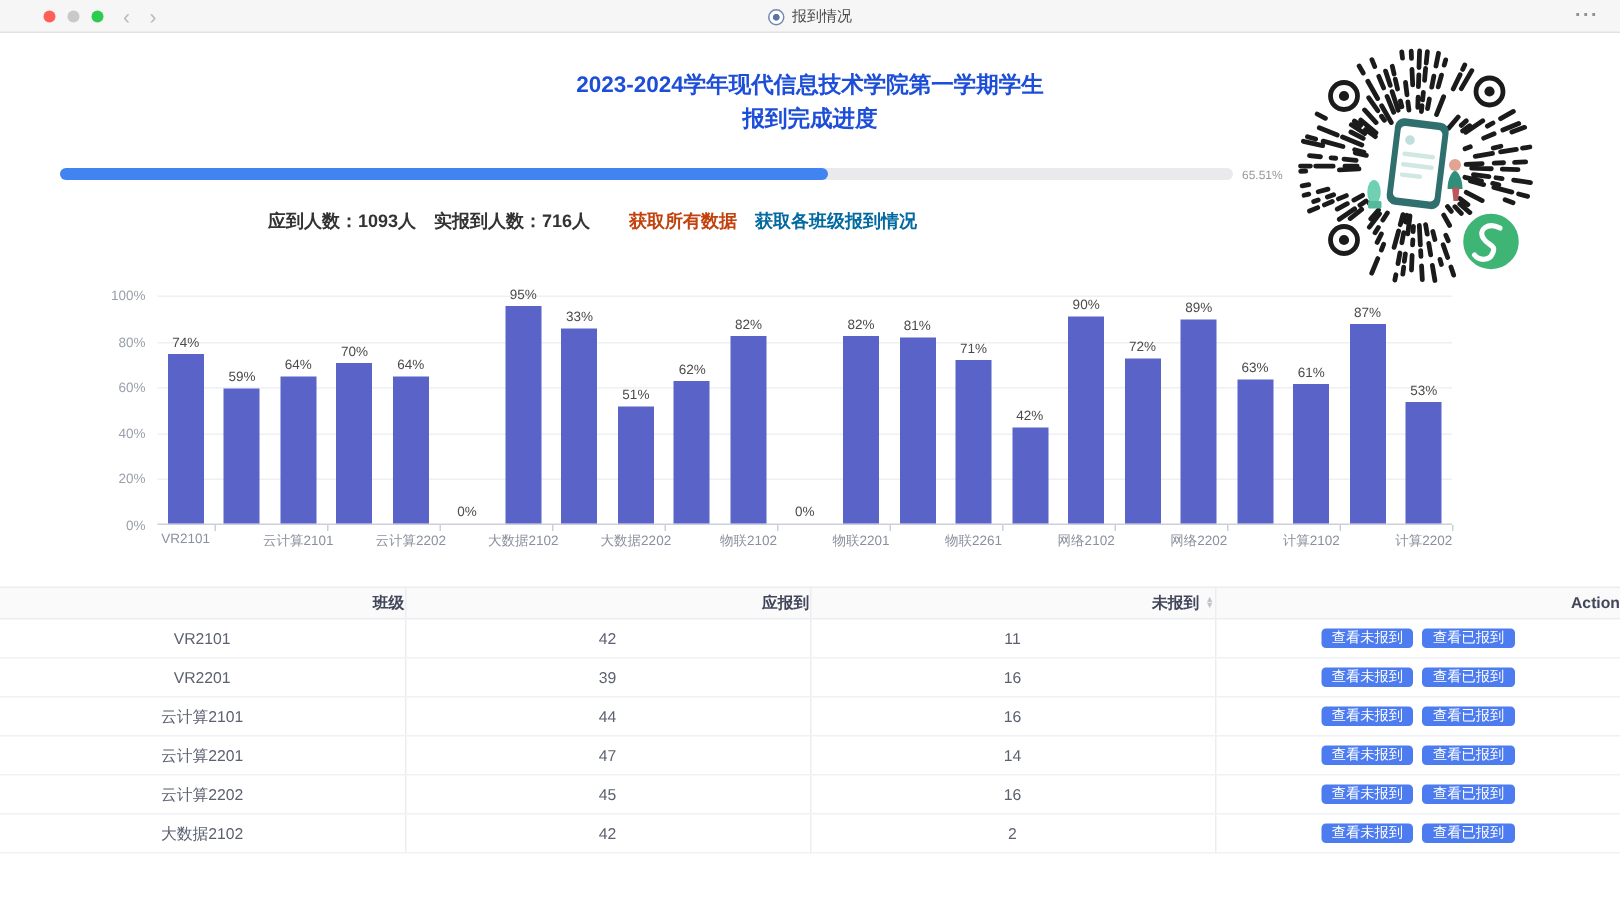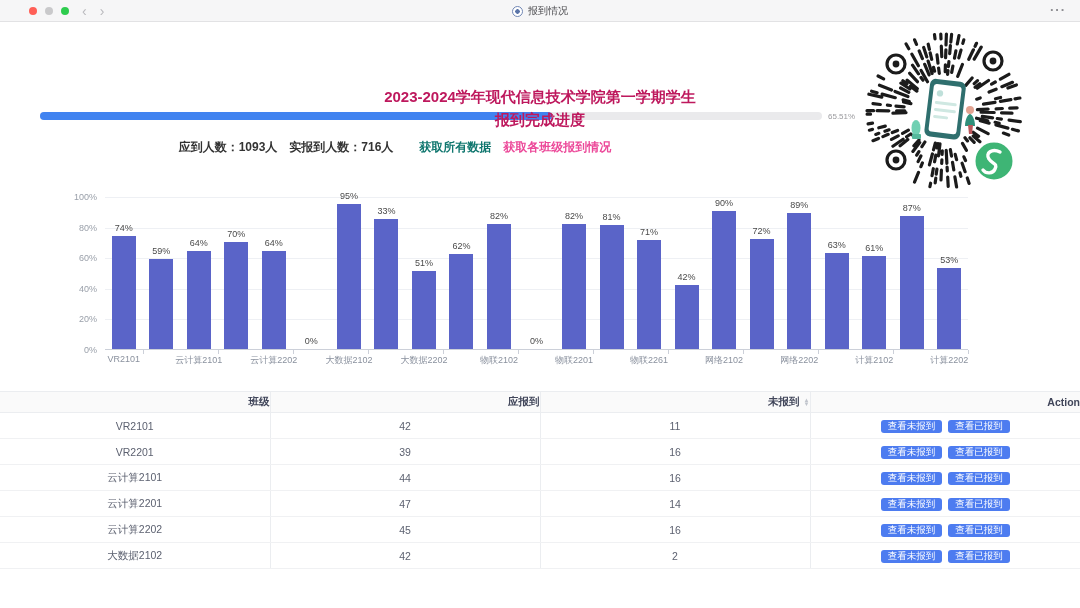--- a/index.html
+++ b/index.html
@@ -12,21 +12,21 @@
   .dot{width:8px;height:8px;border-radius:50%;display:inline-block;}
   .dot.red{background:#ff5f57;}
   .dot.gray{background:#c9c9cb;}
   .dot.green{background:#2ecc4e;}
   .nav-arrow{color:#b9b9bd;font-size:14px;line-height:22px;margin-left:13px;user-select:none;}
   .tab-center{position:absolute;left:0;right:0;top:0;height:22px;display:flex;justify-content:center;align-items:center;gap:5px;font-size:10px;color:#4a4a4e;pointer-events:none;}
   .favicon{width:11px;height:11px;border-radius:50%;border:1px solid #7187b5;background:radial-gradient(circle at 50% 50%, #5a74a8 0 2px, #fff 2.5px);}
   .more-menu{position:absolute;right:14px;top:0;line-height:20px;color:#8d8d91;font-size:13px;font-weight:bold;letter-spacing:1px;}
 
   
-  .page-title{position:absolute;top:45px;left:0;width:100%;text-align:center;font-size:15px;font-weight:700;color:#be185d;line-height:23px;z-index:1;margin-top:40px;}
+  .page-title{position:absolute;top:45px;left:0;width:100%;text-align:center;font-size:15px;font-weight:700;color:#1d4ed8;line-height:23px;z-index:1;}
 
   
   .progress-track{position:absolute;top:112px;left:40px;width:782px;height:8px;background:#eaeaec;border-radius:4px;}
   .progress-fill{height:100%;border-radius:4px;}
   .progress-label{position:absolute;top:112px;left:828px;font-size:8px;line-height:9px;color:#9a9a9e;}
 
   
   .stats{position:absolute;top:139px;left:0;width:790px;display:flex;justify-content:center;align-items:center;font-size:12px;color:#333;font-weight:600;gap:12px;}
   .stats .link{font-weight:600;cursor:pointer;}
   .stats .link.first{margin-left:14px;}
@@ -77,22 +77,22 @@
 </div>
 
 <div class="progress-track">
   <div class="progress-fill" id="progress-fill" style="background: rgb(65, 131, 240); width: 65.51%;"></div>
 </div>
 <div class="progress-label">65.51%</div>
 
 <div class="stats">
   <span>应到人数：1093人</span>
   <span>实报到人数：716人</span>
-  <span class="link first" id="link-all" style="color: #0f766e;">获取所有数据</span>
-  <span class="link" id="link-class" style="color: #ec4899;">获取各班级报到情况</span>
+  <span class="link first" id="link-all" style="color: #c2410c;">获取所有数据</span>
+  <span class="link" id="link-class" style="color: #0369a1;">获取各班级报到情况</span>
 </div>
 
 <svg class="qr" viewBox="0 0 164 164">
   <path id="qr-dashes" fill="none" stroke="#1b1b1b" stroke-width="3.2" stroke-linecap="round" d="M117.1 80.1L130.2 80.5M137.5 80.8L148.0 81.1M118.3 84.4L128.6 85.8M133.3 86.5L137.4 87.1M145.1 88.1L156.3 89.7M112.6 86.2L123.7 88.7M131.1 90.3L135.2 91.3M116.3 88.7L125.1 91.1M131.9 92.9L143.9 96.1M148.4 97.3L154.4 98.9M139.4 101.1L144.7 103.1M113.5 96.2L124.1 101.7M109.1 100.3L114.6 104.4M109.2 104.0L115.9 109.7M105.9 105.8L110.2 110.3M101.0 105.7L103.5 108.9M98.5 111.4L102.4 118.3M99.9 124.8L101.5 128.5M98.1 131.2L101.1 139.7M103.3 146.0L105.1 151.4M91.2 122.3L92.6 127.7M96.0 140.9L96.9 144.3M86.4 117.7L87.5 124.1M88.5 130.3L89.8 137.9M90.9 144.9L92.6 155.0M82.2 118.3L82.9 131.3M83.1 135.1L83.3 138.9M83.7 145.2L84.2 154.4M78.3 118.9L78.1 122.4M77.9 127.9L77.7 131.3M77.4 138.2L77.0 148.0M76.0 111.9L74.5 123.9M72.9 137.2L72.2 142.2M71.8 146.1L71.2 150.8M74.0 111.5L73.1 116.0M71.8 123.1L70.6 129.8M69.3 136.7L68.0 143.7M66.6 151.2L65.9 154.7M71.3 111.1L69.5 117.8M68.4 122.0L65.4 132.9M58.4 130.9L56.9 134.7M54.5 140.4L50.5 150.1M56.9 124.0L54.1 129.6M60.9 110.0L57.9 114.7M54.9 119.7L52.7 123.2M55.7 110.6L48.9 119.4M55.0 108.0L49.9 113.9M52.8 100.5L48.9 103.6M43.8 107.6L36.1 113.7M46.7 102.0L42.6 104.8M39.1 107.2L28.9 114.2M44.4 98.2L38.6 101.4M34.2 103.8L27.5 107.4M33.6 98.4L28.3 100.6M24.2 102.3L18.9 104.6M14.5 106.4L9.0 108.7M25.1 97.8L20.9 99.3M14.8 101.3L11.8 102.4M21.3 94.1L14.8 95.8M8.5 97.4L5.4 98.2M8.5 91.1L4.1 91.9M42.0 80.6L28.9 81.2M6.5 82.1L3.1 82.2M40.8 78.8L32.6 78.8M24.8 78.8L13.1 78.7M9.6 78.7L3.0 78.7M40.1 74.9L32.0 74.1M26.5 73.5L23.4 73.2M16.3 72.5L9.0 71.7M46.9 71.6L39.5 69.9M17.8 65.1L4.9 62.2M45.3 69.5L39.1 67.8M31.3 65.7L18.1 62.1M13.1 60.7L7.6 59.2M43.9 64.6L31.0 59.4M27.5 58.0L15.5 53.2M44.8 60.3L36.6 56.0M19.6 46.9L14.1 44.0M45.9 57.0L36.9 51.2M52.9 59.1L46.4 54.3M43.0 51.7L38.9 48.7M53.3 56.6L43.2 48.1M53.4 49.7L45.7 41.3M58.9 48.2L57.0 45.5M54.5 41.8L48.5 33.2M63.5 49.7L57.1 38.5M54.4 33.7L47.9 22.2M44.8 16.7L42.1 12.0M65.1 42.9L60.7 32.3M58.4 26.6L55.2 18.9M52.5 12.4L50.6 7.8M68.1 41.5L64.1 29.1M62.8 24.9L59.7 15.4M70.6 39.2L69.6 35.3M67.7 27.3L66.2 20.8M65.4 17.3L64.2 12.2M75.3 41.4L74.6 36.0M74.0 31.2L73.0 22.9M71.0 6.8L70.5 2.6M77.8 24.6L77.3 14.2M77.0 6.9L76.8 2.1M81.2 39.6L81.4 32.8M81.6 25.7L81.9 17.9M82.0 13.0L82.4 2.0M83.6 42.4L84.0 38.5M84.4 34.6L84.9 29.6M85.7 21.6L86.4 13.6M86.8 10.1L87.6 2.4M87.7 40.4L88.9 34.0M90.5 26.1L91.9 18.8M93.3 12.0L95.0 3.5M94.8 25.9L97.0 18.1M98.8 11.4L99.8 7.9M93.7 44.4L98.4 32.5M104.8 27.3L109.4 17.8M111.1 14.3L112.5 11.3M110.2 27.1L117.2 15.1M101.8 53.4L108.1 46.0M110.2 51.6L113.5 48.6M111.1 55.3L115.8 51.8M113.2 56.2L124.5 48.5M127.6 52.1L131.3 50.0M136.4 47.1L144.9 42.3M125.1 60.1L132.1 57.2M137.9 54.7L148.5 50.3M112.7 67.2L116.2 65.9M143.9 56.0L152.4 52.9M131.5 66.7L136.6 65.5M119.5 72.2L131.0 70.3M136.4 69.3L146.9 67.6M151.0 66.8L155.9 66.0M113.4 77.6L124.1 77.1M132.1 76.8L138.4 76.5M145.7 76.2L153.1 75.9"></path>
 
   <g>
     <circle cx="32" cy="32" r="9" fill="none" stroke="#1b1b1b" stroke-width="3.2"></circle>
       <circle cx="32" cy="32" r="3.4" fill="#1b1b1b"></circle>
   </g>
   <g>

